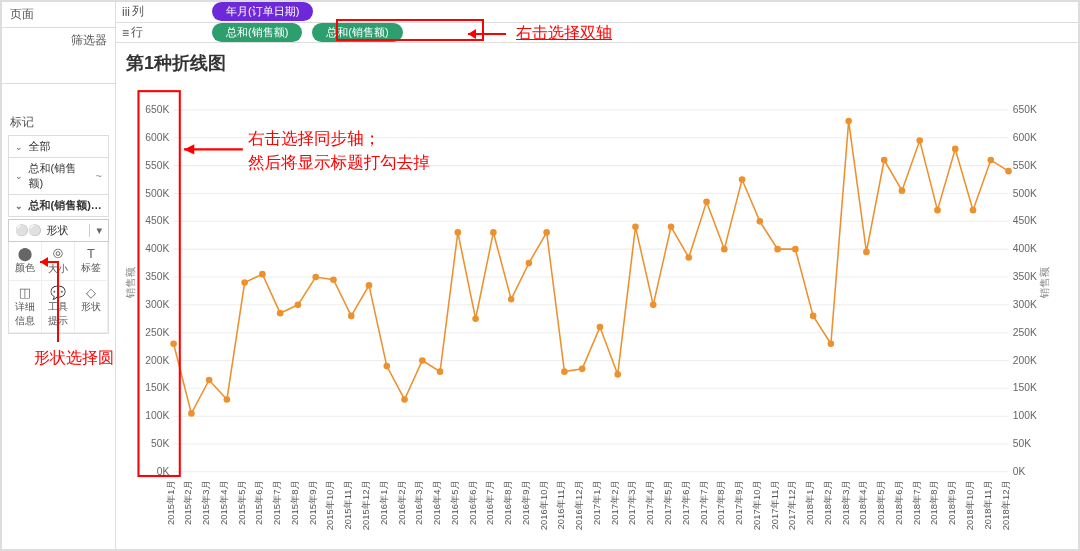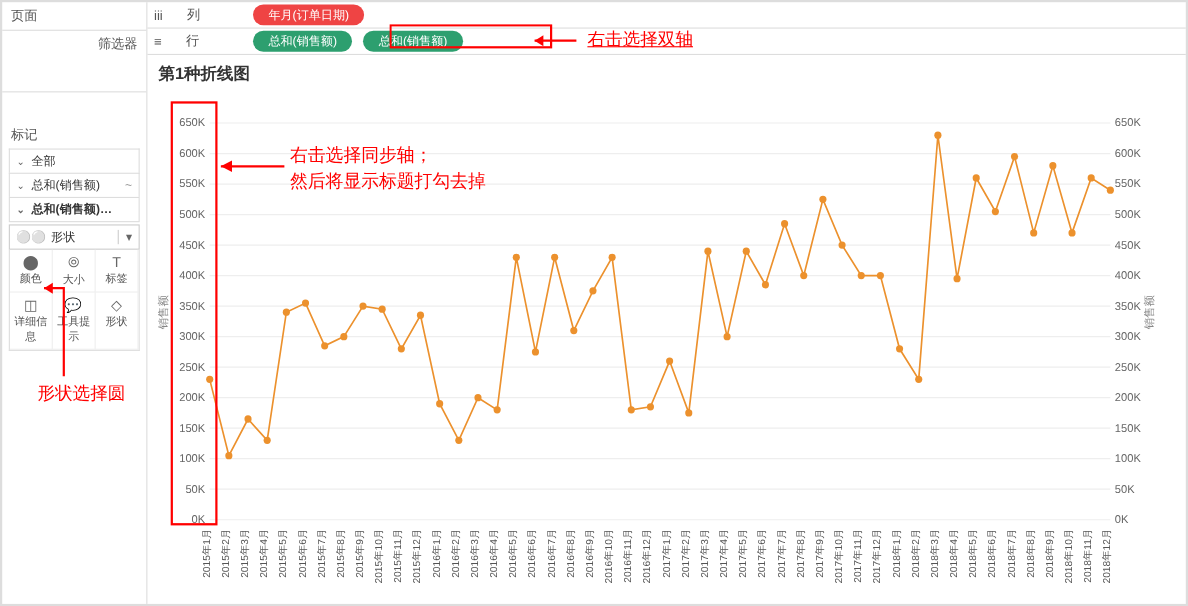--- a/index.html
+++ b/index.html
@@ -1,37 +1,37 @@
 <!DOCTYPE html>
 <html><head>
 <meta charset="utf-8">
 <style>
   * { box-sizing: border-box; margin: 0; padding: 0; font-family: "Microsoft YaHei", Arial, sans-serif; }
   body { width: 1080px; height: 551px; background: #fff; overflow: hidden; font-size: 12px; color: #333; position: relative; }
   .root { display: flex; width: 100%; height: 100%; border: 2px solid #ddd; }
-  .side { width: 132px; border-right: 1px solid #ddd; display: flex; flex-direction: column; }
+  .side { width: 114px; border-right: 1px solid #ddd; display: flex; flex-direction: column; }
   .side .panel { border-bottom: 1px solid #ddd; padding: 4px 8px; font-size: 12px; color: #555; }
   .side .filters { height: 56px; text-align: right; }
   .marks { padding: 4px 6px; margin-top: 24px; }
   .marks-title { color: #555; padding: 2px 2px 4px; }
   .marks-row { border: 1px solid #ddd; border-bottom: none; padding: 3px 6px; display: flex; align-items: center; gap: 6px; font-size: 11px; cursor: pointer; }
   .marks-row:last-of-type { border-bottom: 1px solid #ddd; }
   .chev { font-size: 9px; color: #666; }
   .shape-select { border: 1px solid #ccc; display: flex; align-items: center; gap: 4px; padding: 3px 6px; margin-top: 2px; font-size: 11px; }
   .shape-select .dd { margin-left: auto; border-left: 1px solid #ccc; padding-left: 6px; color: #666; }
   .marks-grid { display: grid; grid-template-columns: repeat(3, 1fr); border: 1px solid #ddd; border-top: none; }
   .marks-cell { border-right: 1px solid #eee; border-bottom: 1px solid #eee; padding: 4px 2px; text-align: center; font-size: 10px; color: #555; cursor: pointer; }
   .marks-cell .mic { font-size: 13px; color: #666; display: block; }
   .main { flex: 1; display: flex; flex-direction: column; position: relative; }
   .shelf { display: flex; align-items: center; border-bottom: 1px solid #ddd; height: 24px; padding: 0 6px; gap: 10px; }
-  .shelf-label { width: 80px; color: #555; display: flex; align-items: center; gap: 22px; }
+  .shelf-label { width: 80px; color: #555; display: flex; align-items: center; gap: 2px; }
   .pill { border-radius: 11px; padding: 2px 14px; font-size: 11px; color: #fff; display: inline-block; }
-  .pill.blue { background: #ef4444; }
+  .pill.blue { background: #6d28d9; }
   .pill.green { background: #2d9f6f; }
-  .title { font-weight: bold; font-size: 15px; padding: 8px 10px; }
+  .title { font-weight: bold; font-size: 18px; padding: 8px 10px; }
   .chartwrap { flex: 1; position: relative; padding: 4px 24px 4px 8px; }
   svg.chart { width: 100%; height: 100%; }
   .tick-label { font-size: 10px; fill: #666; }
   .xcat { font-size: 9px; fill: #555; }
   .axis-title { font-size: 10px; fill: #888; }
   .grid { stroke: #eee; stroke-width: 1; }
   .series { fill: none; stroke: #ec912d; stroke-width: 1.5; }
   .pt { fill: #ec912d; }
   .redbox { stroke: #f00; stroke-width: 2; fill: none; }
   .anno { fill: #f00; font-size: 16px; }

